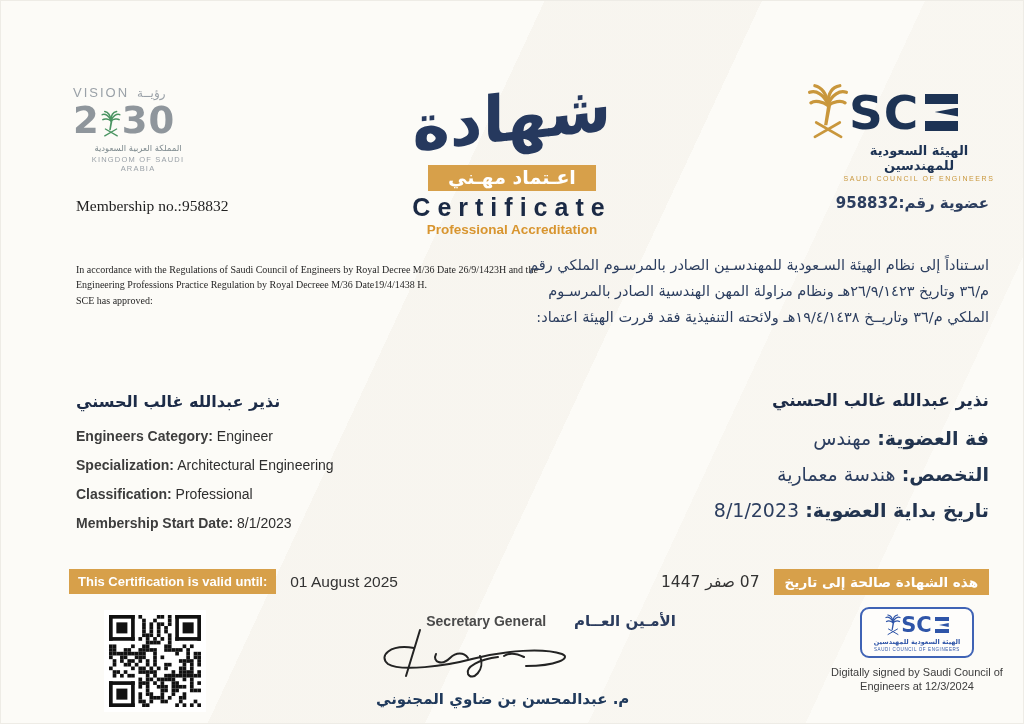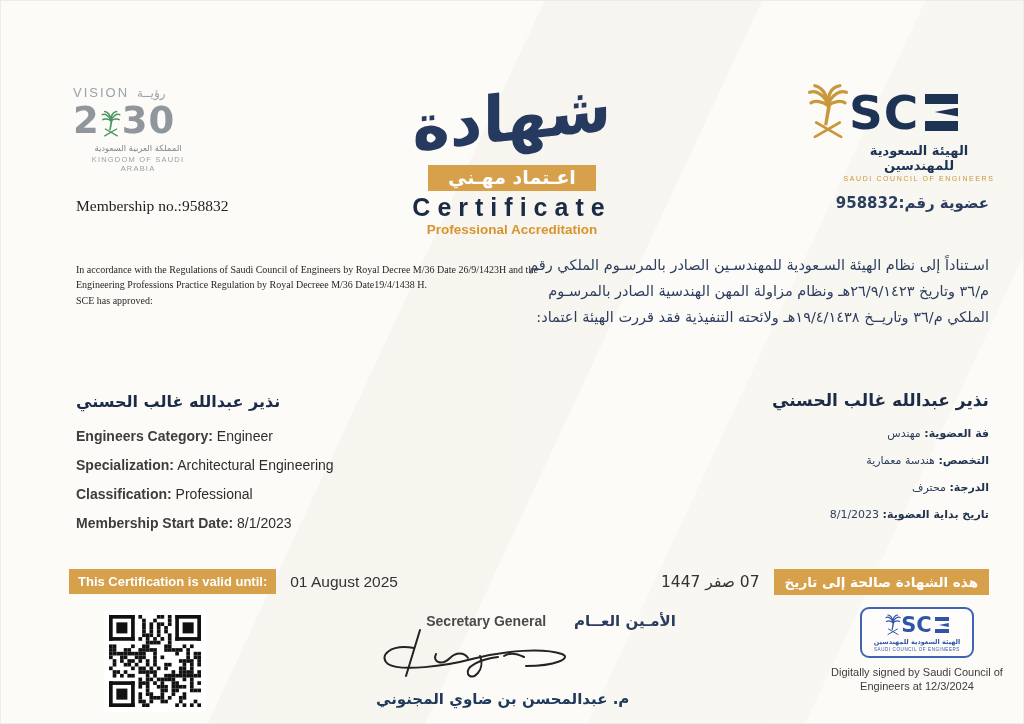--- a/index.html
+++ b/index.html
@@ -53,21 +53,21 @@
   .intro-en .approved { margin-top:1px; }
   .intro-ar { position:absolute; right:34px; top:252px; width:462px; direction:rtl; text-align:right; font-size:14.5px; line-height:1.78; color:#2c3e5f; }
 
   
   .det-en { position:absolute; left:75px; top:391px; }
   .det-ar { position:absolute; right:34px; top:389px; direction:rtl; text-align:right; color:#22344f; }
   .holder-name { font-size:16px; font-weight:bold; color:#1c2b47; margin-bottom:17px; }
   .det-ar .holder-name { font-size:17px; }
   .det-row { margin-bottom:13px; font-size:14px; color:#2e2e2e; }
   .det-row .lbl { font-weight:bold; color:#3d3d3d; }
-  .det-ar .det-row { color:#2c3e5f; font-size:11px; margin-bottom:14px; }
+  .det-ar .det-row { color:#2c3e5f; font-size:19px; margin-bottom:14px; }
   .det-ar .det-row .lbl { color:#22344f; }
 
   
   .valid-en { position:absolute; left:68px; top:568px; display:flex; align-items:center; }
   .valid-ar { position:absolute; right:34px; top:568px; direction:rtl; display:flex; align-items:center; }
   .valid-box { background:#d7a04a; color:#fff; font-weight:bold; font-size:13px; padding:5px 9px; }
   .valid-ar .valid-box { font-size:13.5px; padding:5px 11px; }
   .valid-date { font-size:15.5px; color:#333; margin:0 14px; }
   .valid-ar .valid-date { direction:rtl; }
 
@@ -187,24 +187,20 @@
 
   <div class="det-ar ar">
     <div class="holder-name">نذير عبدالله غالب الحسني</div>
     <div class="det-row">
       <span class="lbl">فة العضوية:</span>
       <span>مهندس</span>
     </div>
     <div class="det-row">
       <span class="lbl">التخصص:</span>
       <span>هندسة معمارية</span>
-    </div>
-    <div class="det-row">
-      <span class="lbl">الدرجة:</span>
-      <span>محترف</span>
     </div>
     <div class="det-row">
       <span class="lbl">تاريخ بداية العضوية:</span>
       <span>8/1/2023</span>
     </div>
   </div>
 
   <div class="valid-en">
     <span class="valid-box">This Certification is valid until:</span>
     <span class="valid-date">01 August 2025</span>

